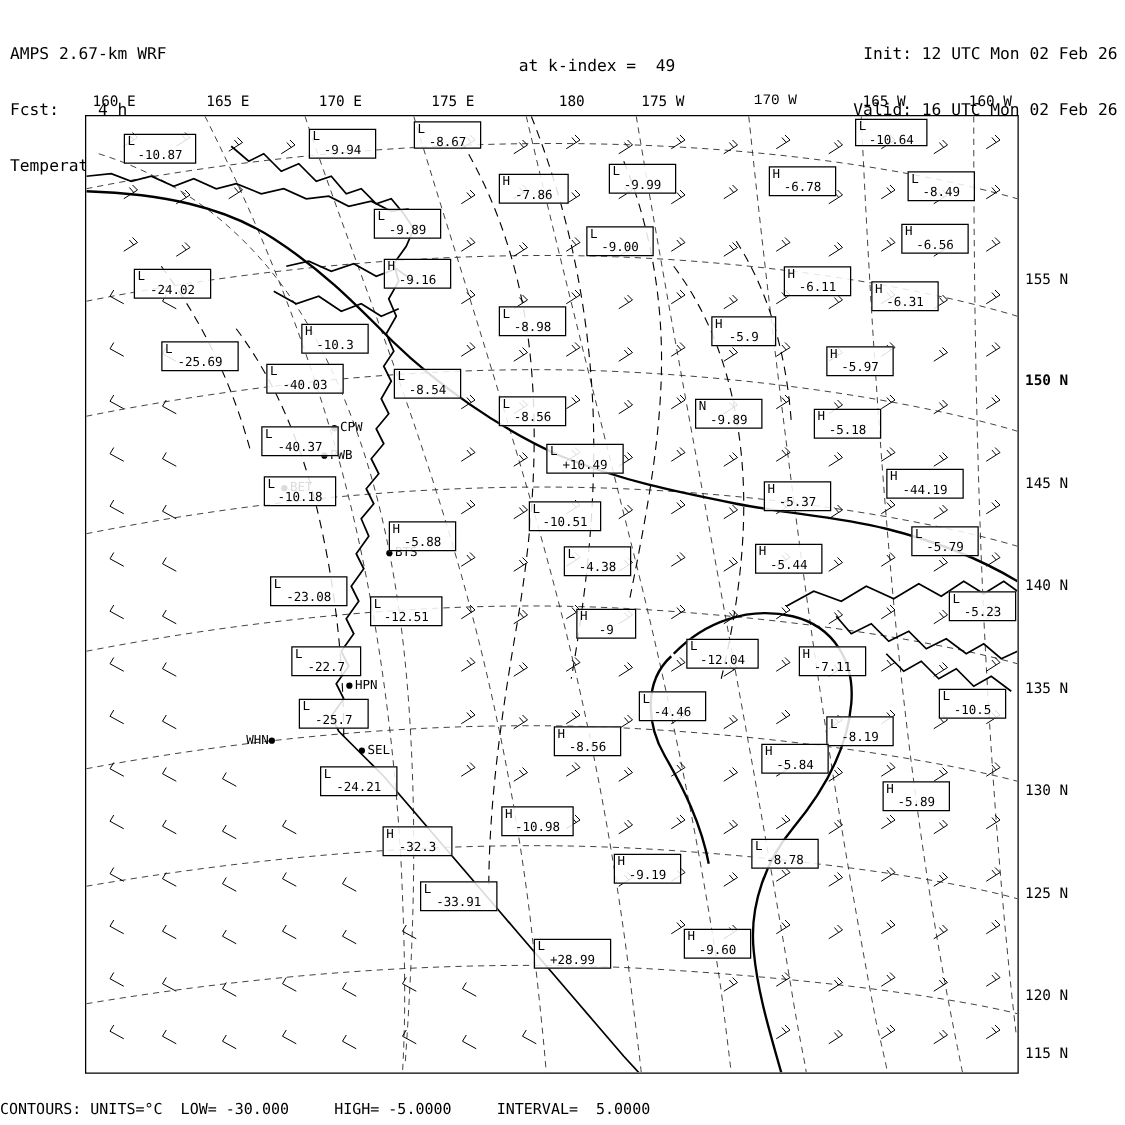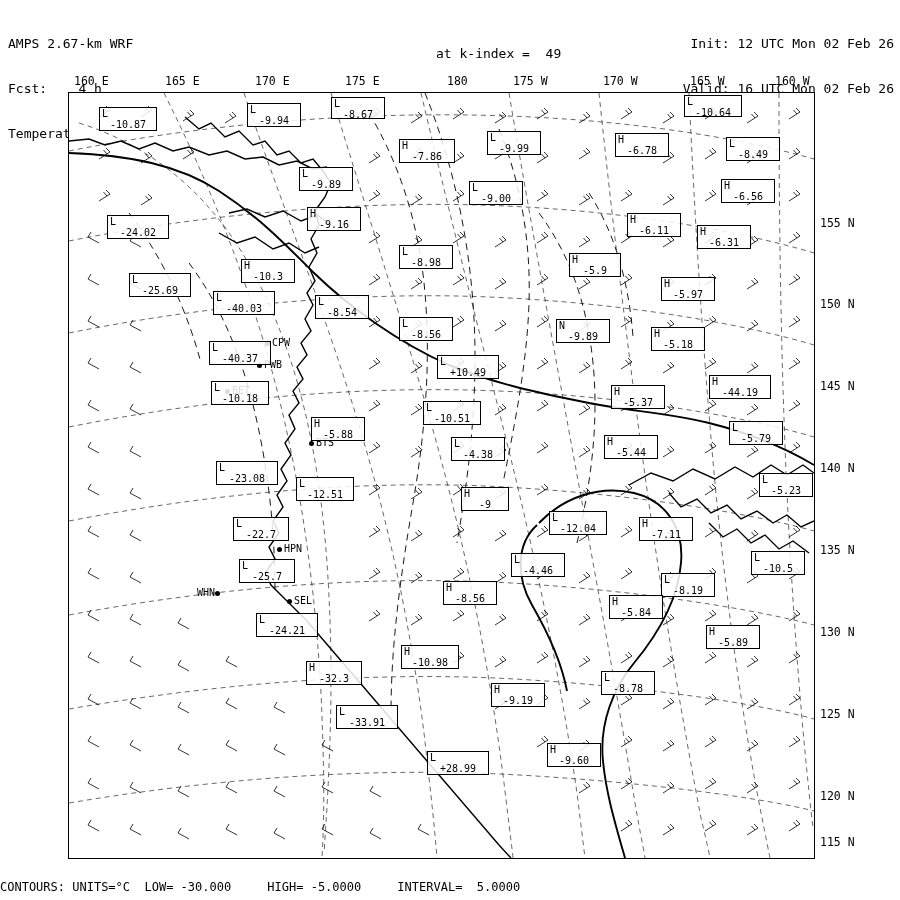--- a/index.html
+++ b/index.html
@@ -23,21 +23,21 @@
 
   
   .hdr {
     position: absolute;
     font-size: 13px;
     line-height: 15px;
     white-space: pre;
   }
   #hdr-left   { left: 8px;  top: 6px;  }
   #hdr-right  { right: 6px; top: 6px; text-align: right; }
-  #hdr-kindex { left: 415px; top: 46px; margin-left: 21px; }
+  #hdr-kindex { left: 415px; top: 46px; }
 
   
   .axis-lab {
     position: absolute;
     font-size: 11.5px;
     white-space: pre;
   }
   .x-axis-row { position: absolute; left: 0; top: 74px; width: 890px; height: 16px; }
   .y-axis-col { position: absolute; left: 812px; top: 0; width: 88px; height: 900px; }
 
@@ -113,28 +113,28 @@
 
   <div class="hdr" id="hdr-kindex">at k-index =  49</div>
 
   <div class="x-axis-row">
     <div class="axis-lab" style="left:74px;">160 E</div>
     <div class="axis-lab" style="left:165px;">165 E</div>
     <div class="axis-lab" style="left:255px;">170 E</div>
     <div class="axis-lab" style="left:345px;">175 E</div>
     <div class="axis-lab" style="left:447px;">180</div>
     <div class="axis-lab" style="left:513px;">175 W</div>
-    <div class="axis-lab" style="left:603px;">170 W</div>
+    <div class="axis-lab" style="left:603px;font-family:Liberation Mono, monospace;">170 W</div>
     <div class="axis-lab" style="left:690px;">165 W</div>
     <div class="axis-lab" style="left:775px;">160 W</div>
   </div>
 
   <div class="y-axis-col">
     <div class="axis-lab" style="left:8px; top:216px;">155 N</div>
-    <div class="axis-lab" style="left:8px; top:297px;">150 N</div>
+    <div class="axis-lab" style="left:8px; top:297px;font-weight:bold;">150 N</div>
     <div class="axis-lab" style="left:8px; top:379px;">145 N</div>
     <div class="axis-lab" style="left:8px; top:461px;">140 N</div>
     <div class="axis-lab" style="left:8px; top:543px;">135 N</div>
     <div class="axis-lab" style="left:8px; top:625px;">130 N</div>
     <div class="axis-lab" style="left:8px; top:707px;">125 N</div>
     <div class="axis-lab" style="left:8px; top:789px;">120 N</div>
     <div class="axis-lab" style="left:8px; top:835px;">115 N</div>
   </div>
 
   <div id="map-frame">

